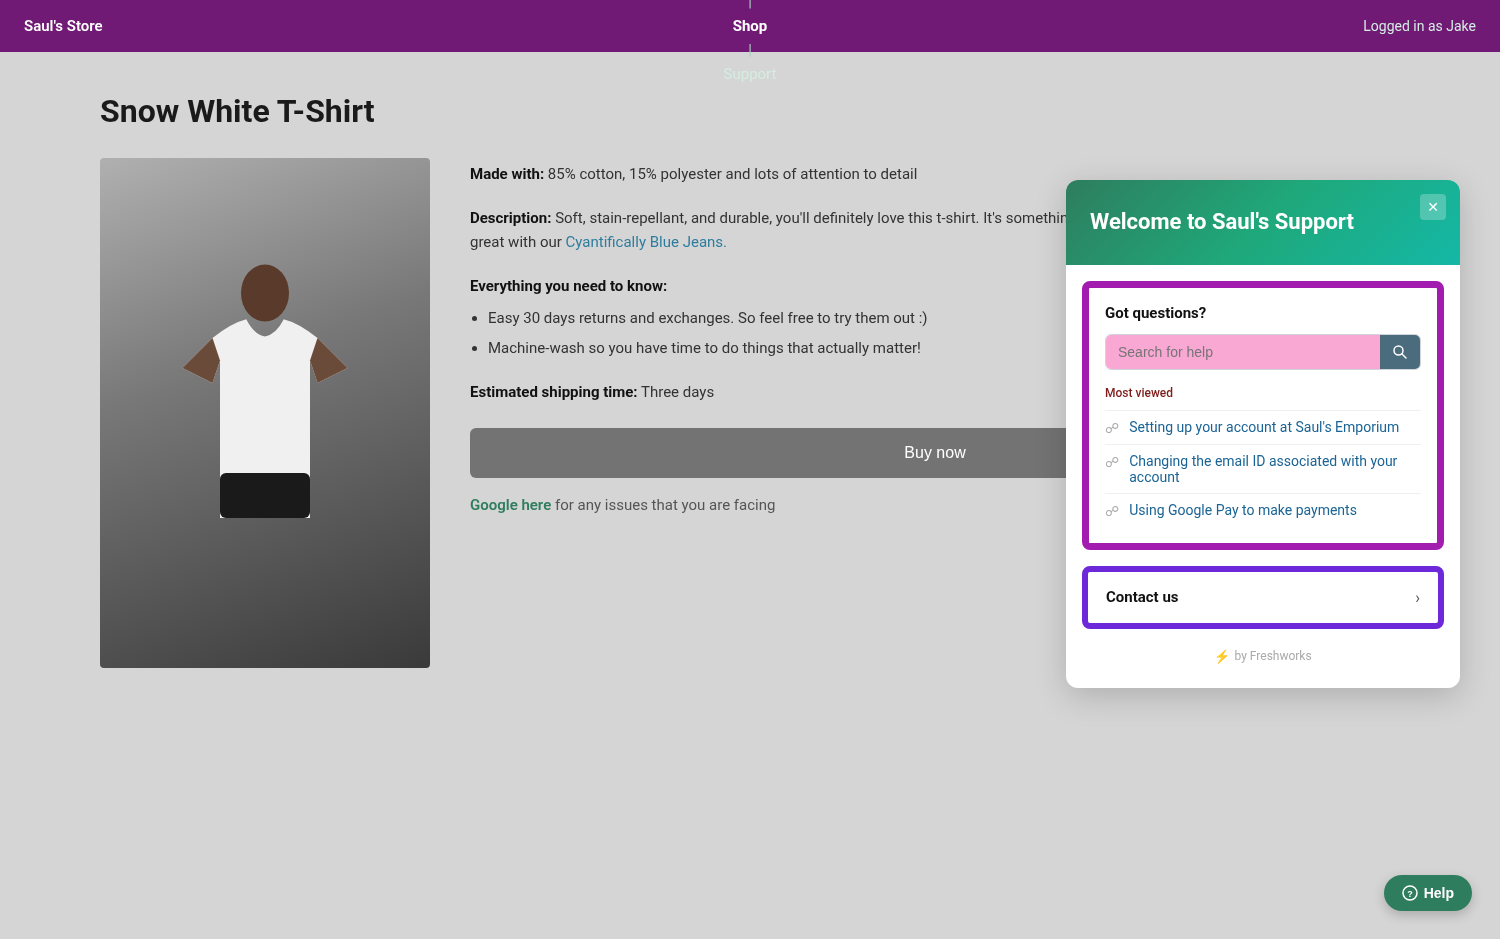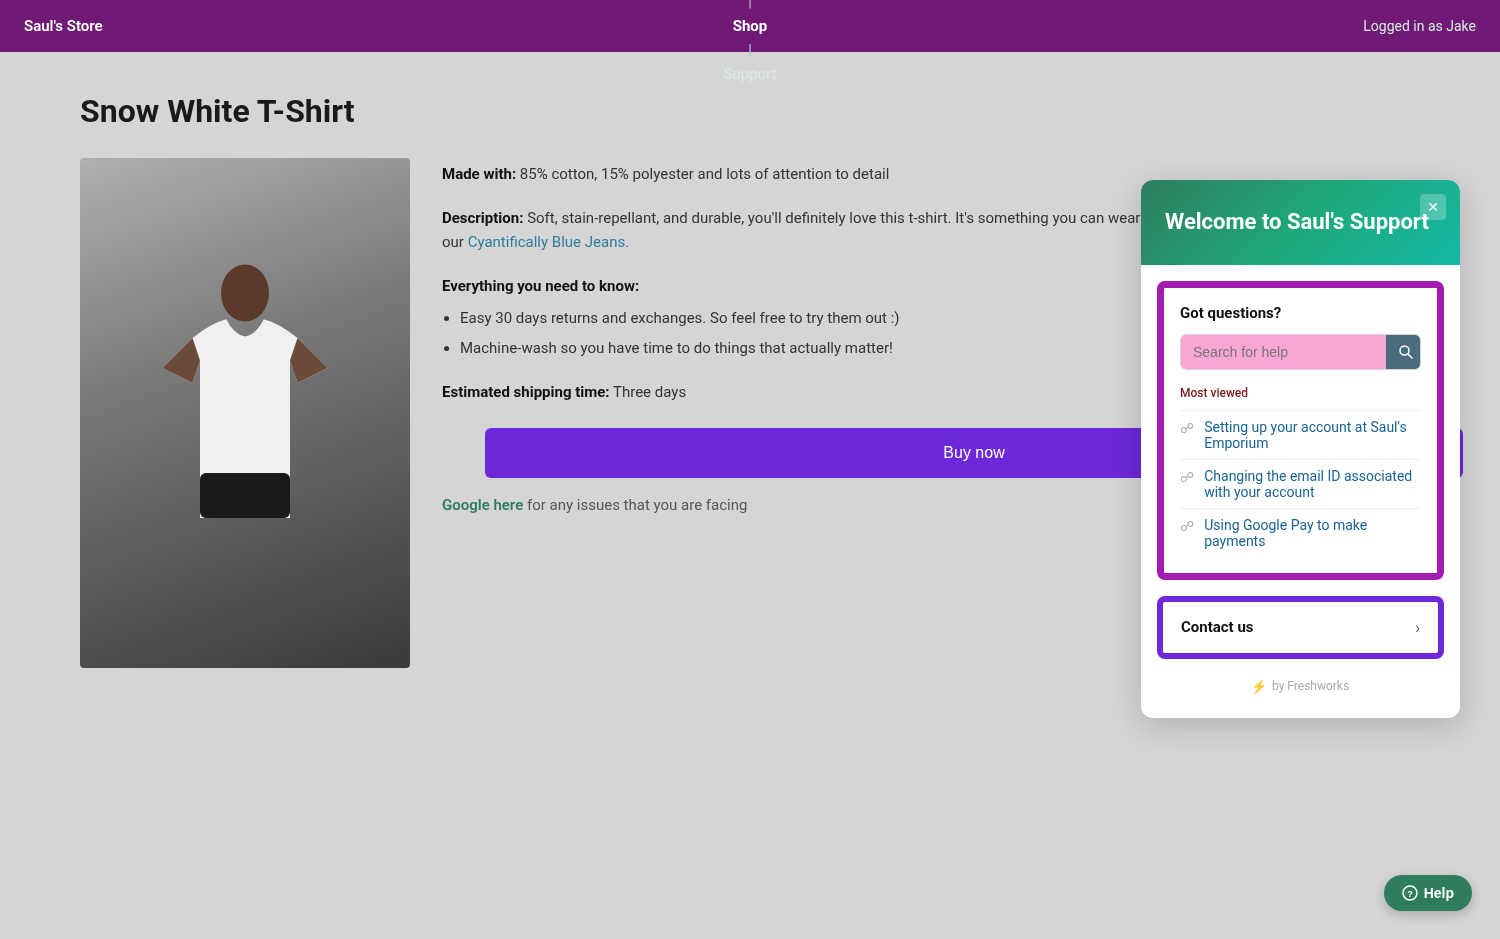--- a/index.html
+++ b/index.html
@@ -25,26 +25,26 @@
       color: #d4ede2;
       font-size: 15px;
       flex-direction: column;
     }
     .nav-links span { color: #a8cfc0; }
     .nav-link { color: #d4ede2; text-decoration: none; }
     .nav-link.active { color: #fff; font-weight: 700; }
     .nav-user { margin-left: auto; color: #d4ede2; font-size: 14px; }
 
     
-    .main { padding: 40px 80px; display: flex; gap: 40px; position: relative; align-items: flex-end; }
+    .main { padding: 40px 100px; display: flex; gap: 40px; position: relative; align-items: flex-end; }
 
     
     .content-area { flex: 1; }
     .product-title { font-size: 32px; font-weight: 700; color: #1a1a1a; margin-bottom: 28px; }
-    .product-layout { display: flex; gap: 32px; }
+    .product-layout { display: flex; gap: 40px; }
     .product-image {
       width: 330px;
       height: 510px;
       background: linear-gradient(180deg, #c8c8c8 0%, #888 100%);
       border-radius: 4px;
       overflow: hidden;
       flex-shrink: 0;
     }
     .product-image-inner {
       width: 100%;
@@ -59,42 +59,41 @@
 
     .product-details { flex: 1; padding-top: 4px; }
     .detail-block { margin-bottom: 20px; line-height: 1.6; font-size: 15px; color: #333; }
     .detail-label { font-weight: 700; color: #111; }
     .detail-link { color: #2e7d9e; text-decoration: none; }
     .bullets { margin: 8px 0 0 18px; }
     .bullets li { margin-bottom: 6px; }
     .buy-btn {
       display: block;
       width: 100%;
-      background: #6d28d9;
+      background: #737373;
       color: #fff;
       font-size: 16px;
       font-weight: 500;
       border: none;
       border-radius: 6px;
       padding: 16px;
       cursor: pointer;
       text-align: center;
       margin-top: 24px;
       margin-bottom: 18px;
-      margin-left: 43px;
     }
     .issue-link { font-size: 15px; color: #555; }
     .issue-link a { color: #2e7d5e; font-weight: 600; text-decoration: none; }
 
     
     .support-widget {
       position: fixed;
       right: 40px;
       top: 180px;
-      width: 319px;
+      width: 394px;
       background: #fff;
       border-radius: 12px;
       box-shadow: 0 8px 32px rgba(0,0,0,0.18);
       overflow: hidden;
       z-index: 100;
     }
     .widget-header {
       background: linear-gradient(135deg, #2e7d5e 0%, #1fa87a 50%, #14b8a6 100%);
       padding: 28px 24px 28px 24px;
       position: relative;

